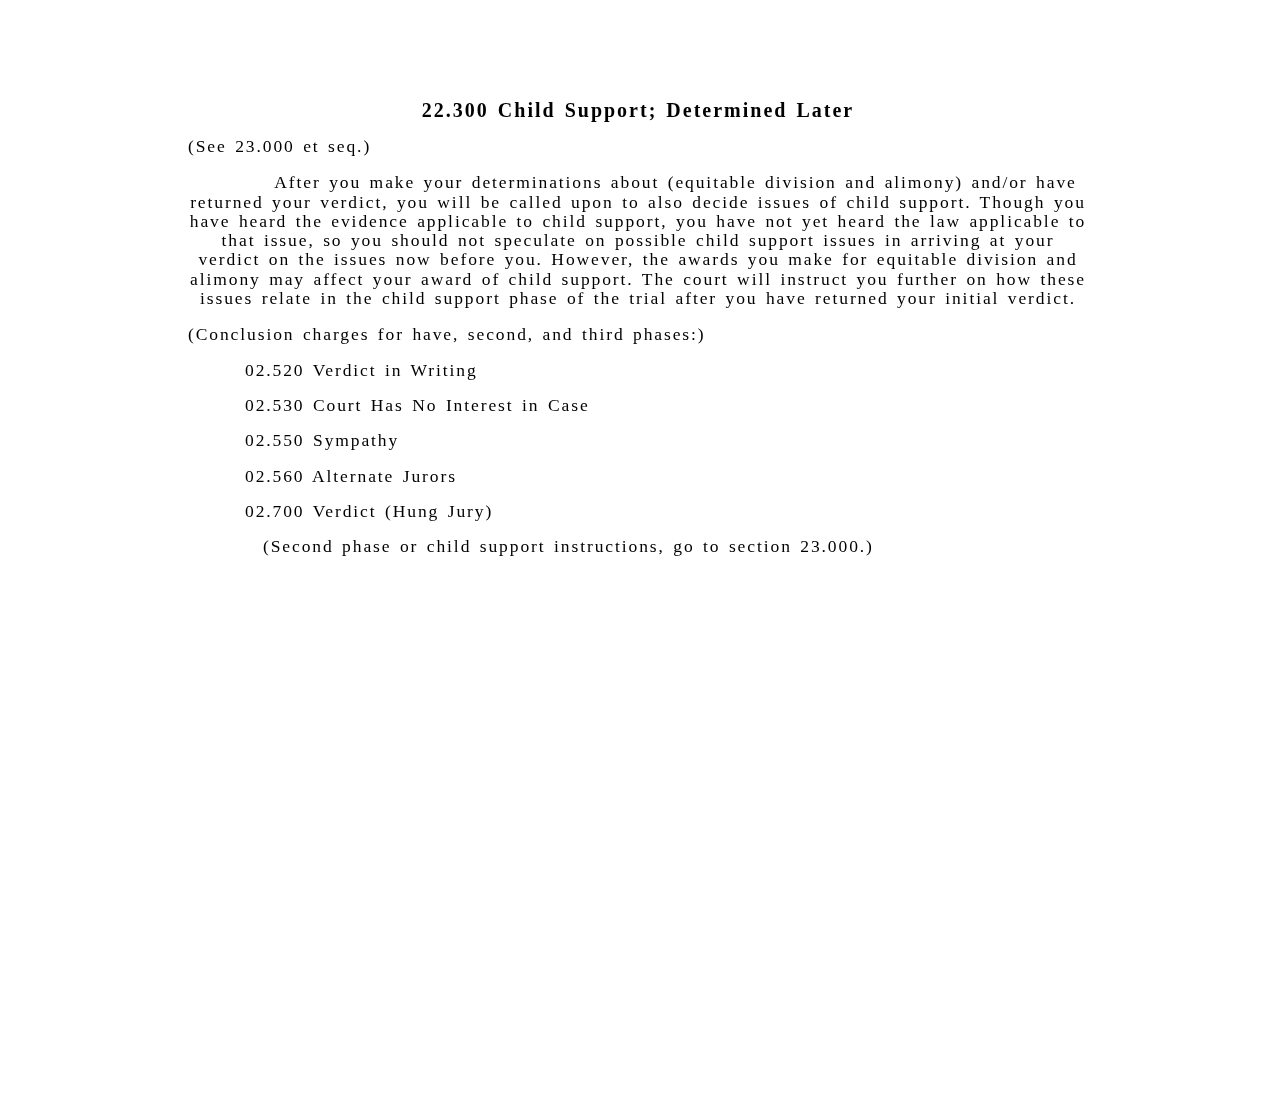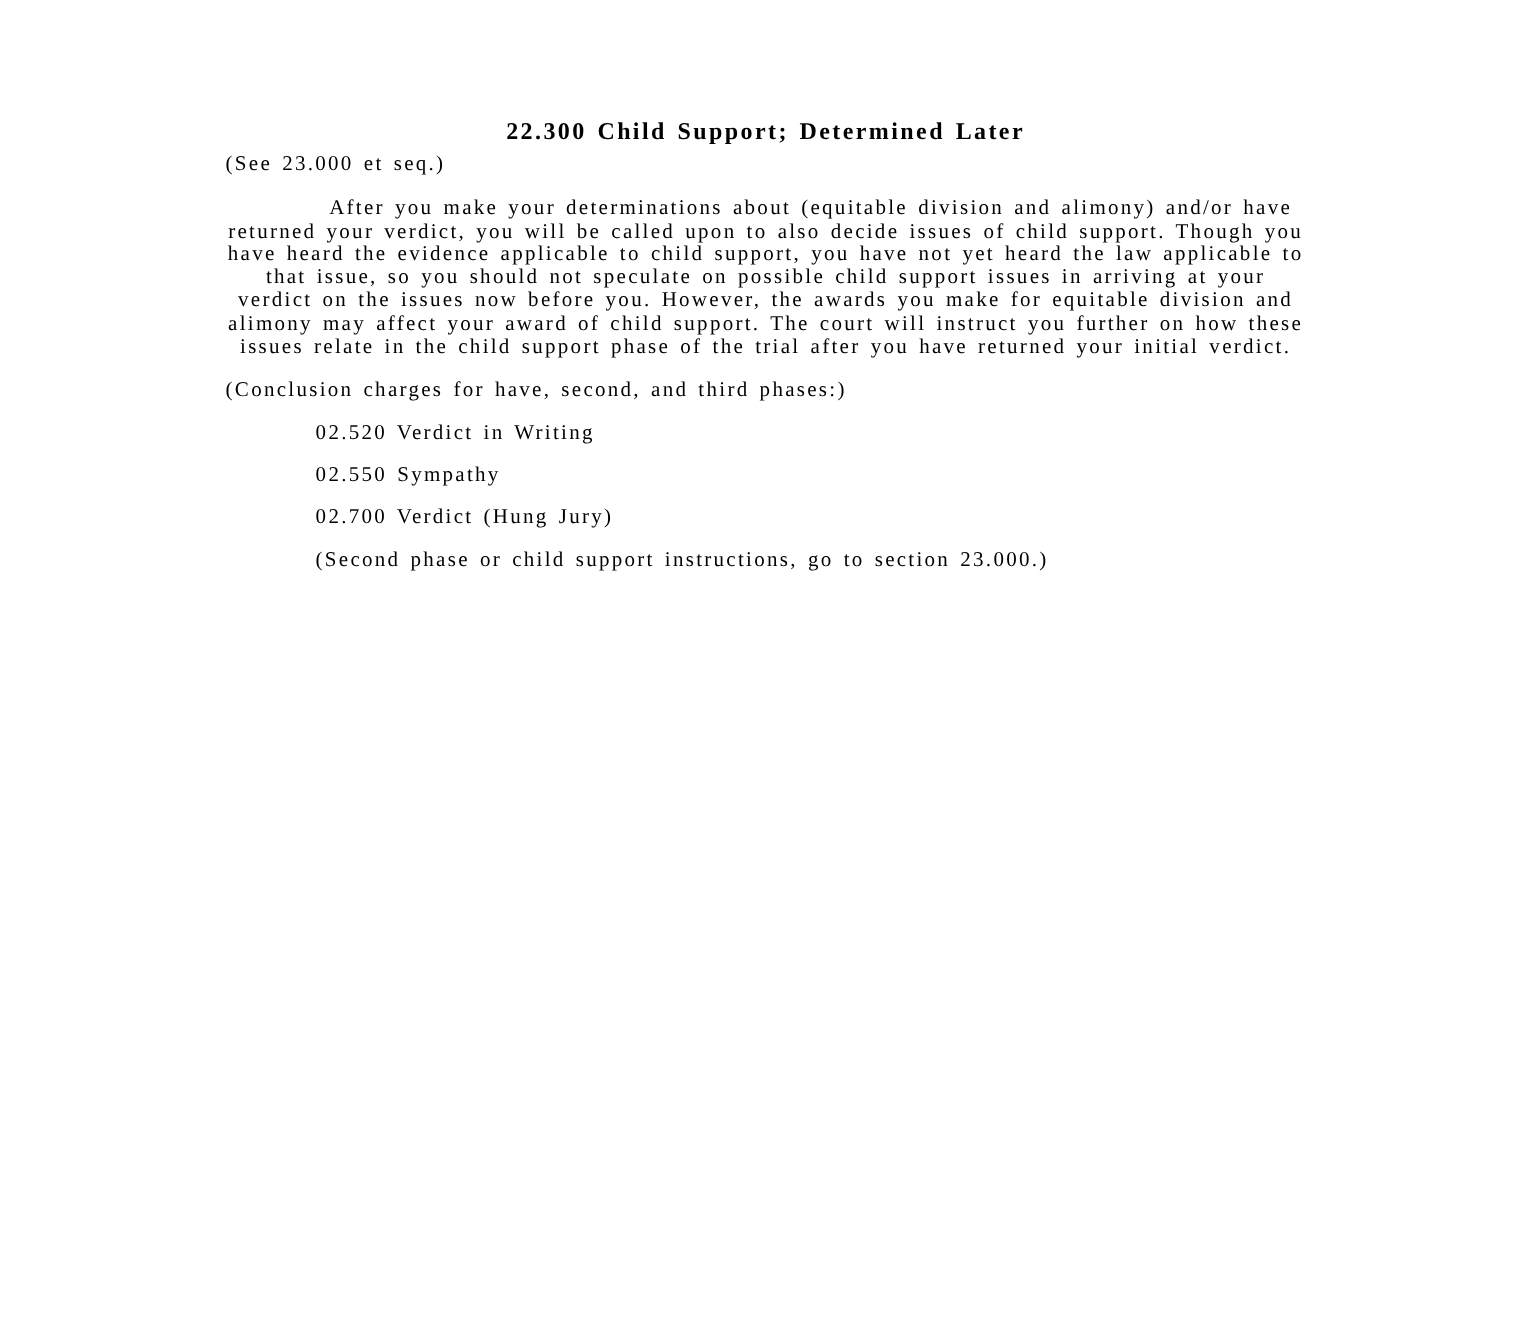--- a/index.html
+++ b/index.html
@@ -33,32 +33,32 @@
     margin: 0;
     font-size: 20px;
     line-height: 22px;
     font-weight: bold;
     letter-spacing: 2px;
     word-spacing: 2px;
     text-align: center;
     color: #000000;
   }
   .see-ref {
-    margin: 6px 0 0 0;
+    margin: 16px 0 0 0;
   }
   .para {
     margin: 17px 0 0 0;
     text-indent: 75px;
     text-align: center;
   }
   .conclusion {
     margin: 17px 0 0 0;
   }
   .charge {
-    margin: 16px 0 0 75px;
+    margin: 16px 0 0 57px;
   }
   .note {
     margin: 16px 0 0 75px;
   }
 </style>
 </head>
 <body>
 
 <div class="page">
   <div class="content">
@@ -66,20 +66,22 @@
     <h1 class="doc-title">22.300 Child Support; Determined Later</h1>
 
     <p class="body-text see-ref">(See 23.000 et seq.)</p>
 
     <p class="body-text para">After you make your determinations about (equitable division and alimony) and/or have returned your verdict, you will be called upon to also decide issues of child support. Though you have heard the evidence applicable to child support, you have not yet heard the law applicable to that issue, so you should not speculate on possible child support issues in arriving at your verdict on the issues now before you. However, the awards you make for equitable division and alimony may affect your award of child support. The court will instruct you further on how these issues relate in the child support phase of the trial after you have returned your initial verdict.</p>
 
     <p class="body-text conclusion">(Conclusion charges for have, second, and third phases:)</p>
 
     <div>
       <p class="body-text charge">02.520 Verdict in Writing</p>
+      <p class="body-text charge">02.530 Court Has No Interest in Case</p>
       <p class="body-text charge">02.550 Sympathy</p>
+      <p class="body-text charge">02.560 Alternate Jurors</p>
       <p class="body-text charge">02.700 Verdict (Hung Jury)</p>
     </div>
 
     <p class="body-text note">(Second phase or child support instructions, go to section 23.000.)</p>
 
   </div>
 </div>
 
 </body></html>

